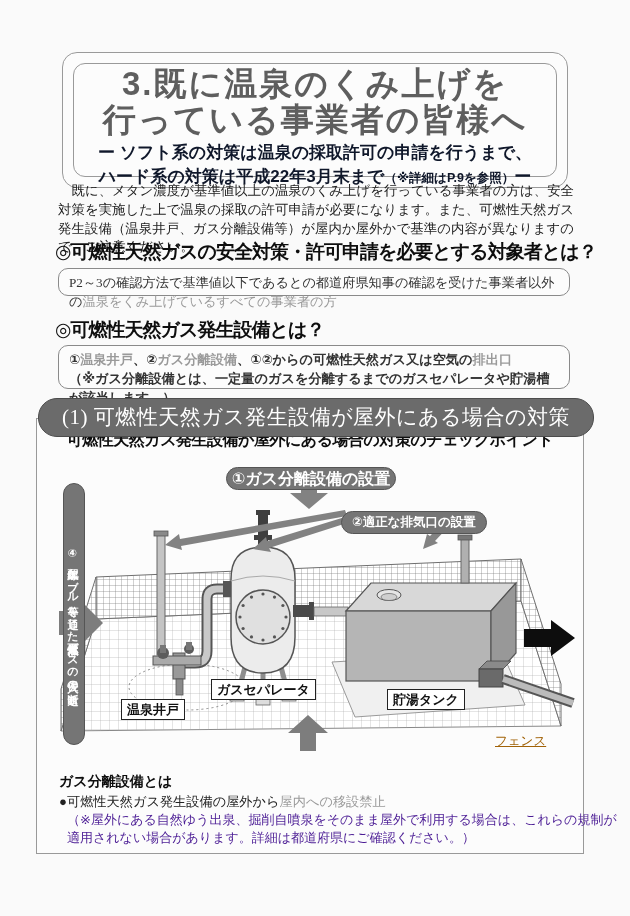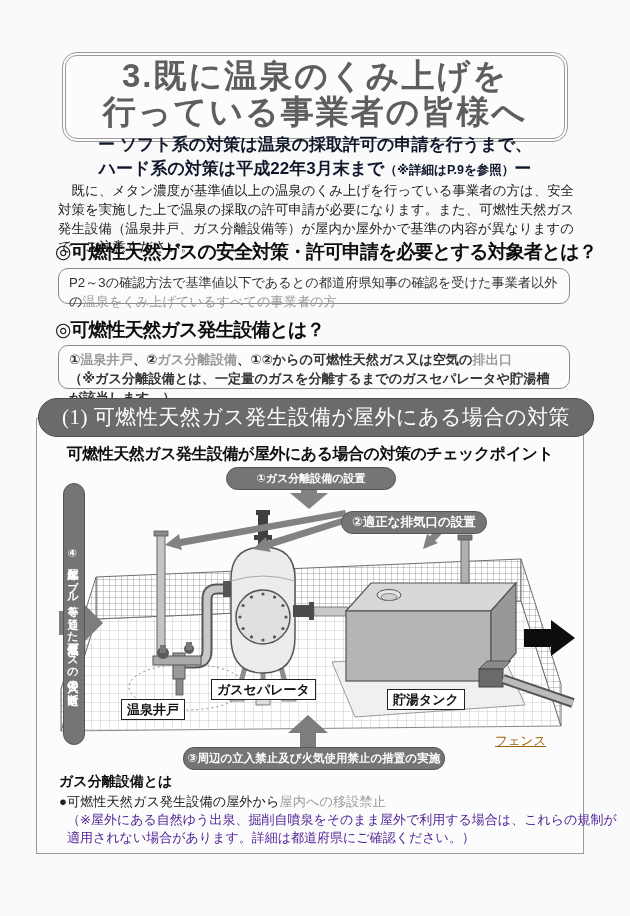--- a/index.html
+++ b/index.html
@@ -8,23 +8,23 @@
     background:#fafafa;
     font-family:"Liberation Sans","DejaVu Sans",sans-serif;
     color:#1a1a1a;
     position:relative;
     overflow:hidden;
   }
   .abs{position:absolute;}
 
   
   .title-box{
-    left:62px;top:52px;width:506px;height:90px;
+    left:62px;top:52px;width:506px;height:136px;
     border:1px solid #9a9a9a;border-radius:15px;
-    background:#fcfcfc;padding:2px;box-sizing:border-box;
+    background:#fcfcfc;padding:10px;box-sizing:border-box;
   }
   .title-box-inner{
     width:100%;height:100%;
     border:1px solid #9a9a9a;border-radius:12px;
     box-sizing:border-box;text-align:center;
     padding-top:2px;
   }
   .main-title{
     font-size:33px;font-weight:bold;color:#5e5e5e;
     line-height:1.1;letter-spacing:2px;white-space:nowrap;
@@ -67,31 +67,31 @@
     letter-spacing:0.5px;white-space:nowrap;
     z-index:5;
   }
 
   
   .section-box{
     left:36px;top:418px;width:546px;height:434px;
     border:1px solid #999;background:#fcfcfc;
   }
   .checkpoint{
-    left:0;top:25px;width:100%;text-align:center;
+    left:0;top:11px;width:100%;text-align:center;
     font-size:16px;font-weight:bold;letter-spacing:-0.5px;
     color:#0e0e0e;white-space:nowrap;
   }
   .callout{
     background:#757575;border:1px solid #555;color:#fff;
     font-weight:bold;text-align:center;
     border-radius:12px;box-sizing:border-box;
     z-index:4;white-space:nowrap;
   }
-  .callout1{left:189px;top:48px;width:170px;height:23px;font-size:11px;line-height:21px;}
+  .callout1{left:189px;top:48px;width:170px;height:23px;font-size:16px;line-height:21px;}
   .callout2{left:304px;top:92px;width:146px;height:23px;font-size:12.5px;line-height:21px;}
   .callout3{left:146px;top:328px;width:262px;height:23px;font-size:11.5px;line-height:21px;border-radius:11px;}
   .callout4{
     left:26px;top:64px;width:22px;height:262px;
     writing-mode:vertical-rl;text-orientation:upright;
     font-size:11px;line-height:22px;border-radius:11px;
     padding-top:4px;
   }
   .diagram-svg{left:0;top:58px;z-index:1;}
   .equip-label{
@@ -118,39 +118,38 @@
     <div class="sub-title">ー ソフト系の対策は温泉の採取許可の申請を行うまで、</div>
     <div class="sub-title">
       <span>ハード系の対策は平成22年3月末まで</span><span class="sub-note">（※詳細はP.9を参照）</span><span>ー</span>
     </div>
   </div>
 </div>
 
 <div class="abs intro">　既に、メタン濃度が基準値以上の温泉のくみ上げを行っている事業者の方は、安全対策を実施した上で温泉の採取の許可申請が必要になります。また、可燃性天然ガス発生設備（温泉井戸、ガス分離設備等）が屋内か屋外かで基準の内容が異なりますので、ご注意ください。</div>
 
 <div class="abs big-heading" style="top:239px;">◎可燃性天然ガスの安全対策・許可申請を必要とする対象者とは？</div>
-<div class="abs round-box" style="top:268px;height:36px;">
+<div class="abs round-box" style="top:268px;height:28px;font-family:Liberation Serif, serif;">
   <span>P2～3の確認方法で基準値以下であるとの都道府県知事の確認を受けた事業者以外の</span><span class="gray-text">温泉をくみ上げているすべての事業者の方</span>
 </div>
 
 <div class="abs big-heading" style="top:317px;">◎可燃性天然ガス発生設備とは？</div>
 <div class="abs round-box" style="top:345px;height:44px;font-weight:bold;">
   <span>①</span><span class="gray-text">温泉井戸</span><span>、②</span><span class="gray-text">ガス分離設備</span><span>、①②からの可燃性天然ガス又は空気の</span><span class="gray-text">排出口</span><br>
   <span>（※ガス分離設備とは、一定量のガスを分離するまでのガスセパレータや貯湯槽が該当します。）</span>
 </div>
 
 <div class="abs banner">(1) 可燃性天然ガス発生設備が屋外にある場合の対策</div>
 
 <div class="abs section-box">
 
   <div class="abs checkpoint">可燃性天然ガス発生設備が屋外にある場合の対策のチェックポイント</div>
 
   <div class="abs callout callout1">①ガス分離設備の設置</div>
   <div class="abs callout callout2">②適正な排気口の設置</div>
-  <div class="abs callout callout3">③周辺の立入禁止及び火気使用禁止の措置の実施</div>
   <div class="abs callout callout4">④配線ケーブル等を通じた可燃性天然ガスの侵入の遮断</div>
 
   <div class="abs equip-label" style="left:84px;top:280px;">温泉井戸</div>
   <div class="abs equip-label" style="left:174px;top:260px;">ガスセパレータ</div>
   <div class="abs equip-label" style="left:350px;top:270px;">貯湯タンク</div>
   <div class="abs fence-label" style="left:458px;top:314px;">フェンス</div>
 
   <svg class="abs diagram-svg" width="544" height="340" viewBox="0 0 544 340">
     <defs>
       <pattern id="meshF" width="9" height="9" patternUnits="userSpaceOnUse">

